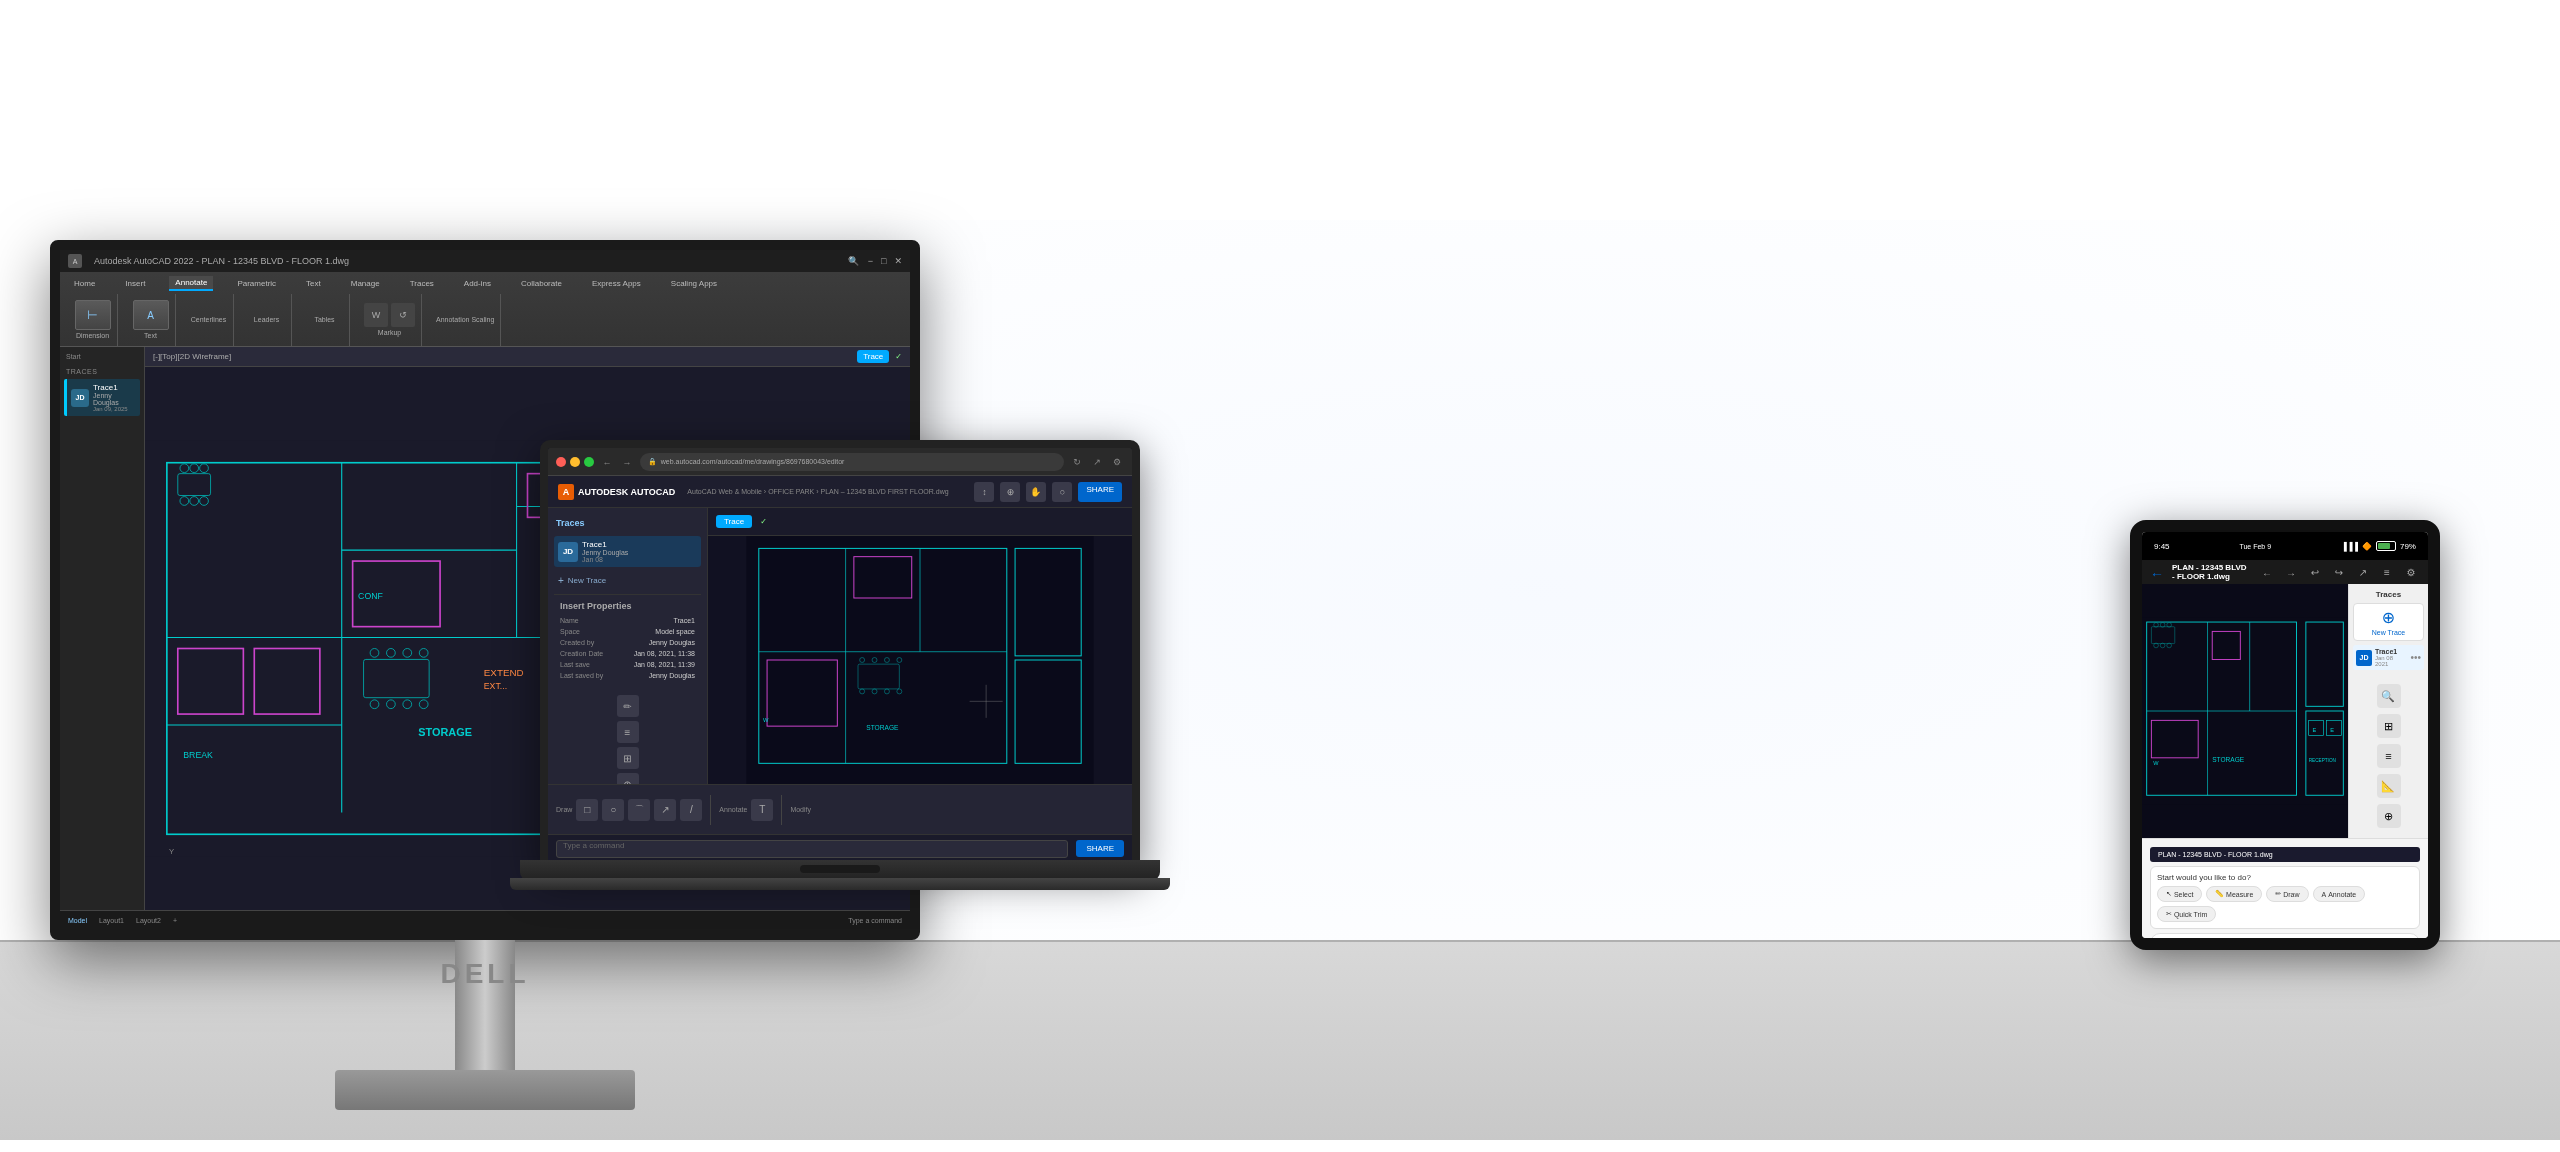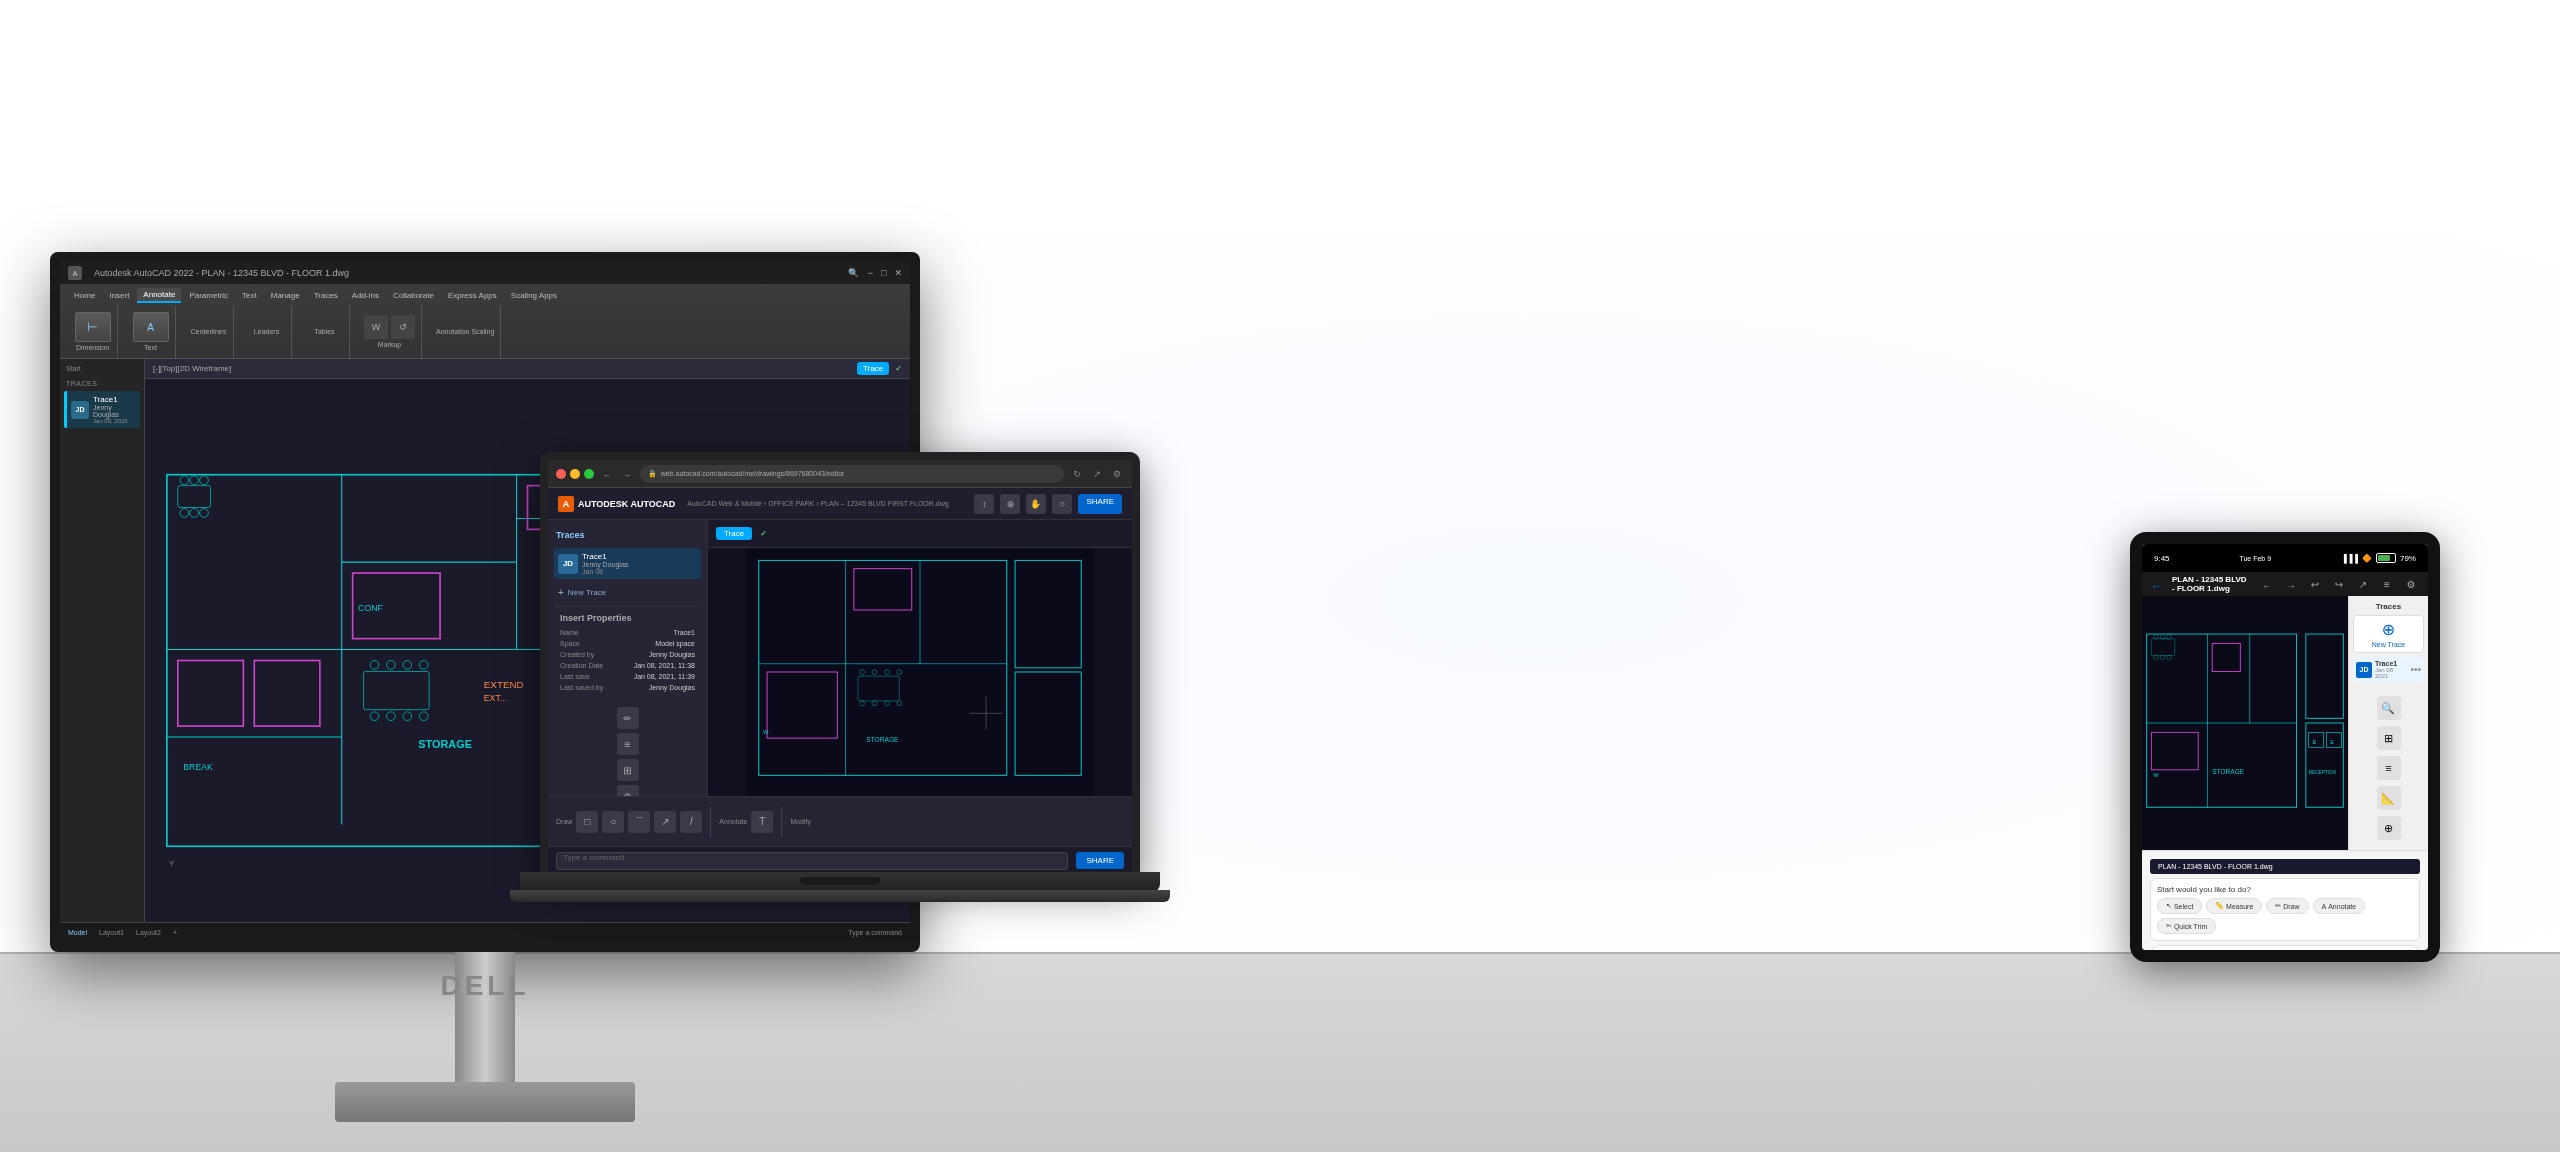--- a/index.html
+++ b/index.html
@@ -8,21 +8,21 @@
       width: 2560px;
       height: 1152px;
       background: #ffffff;
       font-family: 'Arial', sans-serif;
       overflow: hidden;
       position: relative;
     }
 
     .scene {
       position: absolute;
-      bottom: 0;
+      bottom: 12px;
       left: 0;
       right: 0;
       height: 920px;
     }
 
     
     .desk-surface {
       position: absolute;
       bottom: 0;
       left: 0;
@@ -126,21 +126,21 @@
 
     .autocad-ribbon {
       height: 75px;
       background: linear-gradient(180deg, #3c3c3c 0%, #333 100%);
       border-bottom: 1px solid #555;
       padding: 2px 4px;
     }
 
     .ribbon-tabs {
       display: flex;
-      gap: 2px;
+      gap: 18px;
       height: 18px;
       align-items: center;
       font-size: 8px;
       color: #bbb;
       padding-left: 4px;
     }
 
     .ribbon-tab {
       padding: 2px 6px;
       cursor: pointer;

